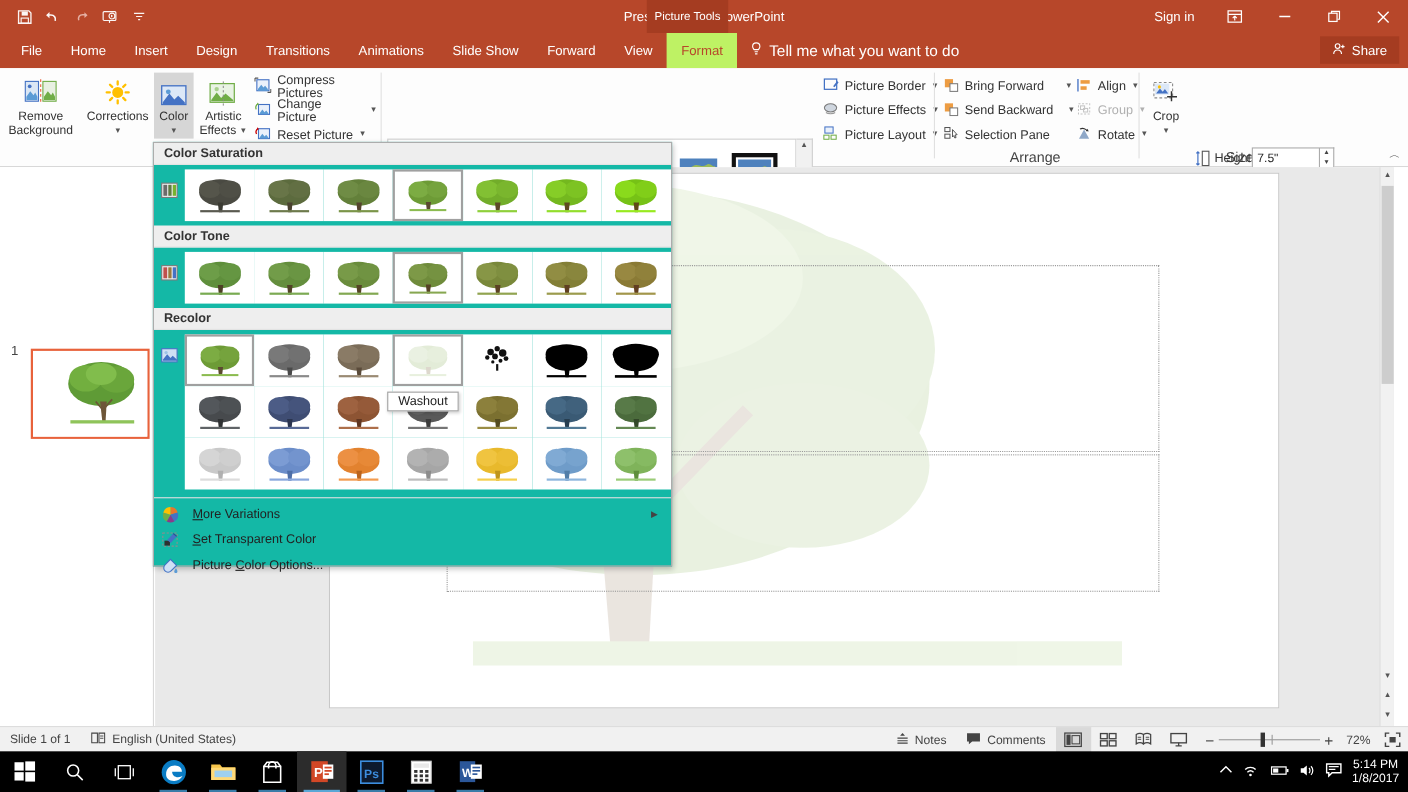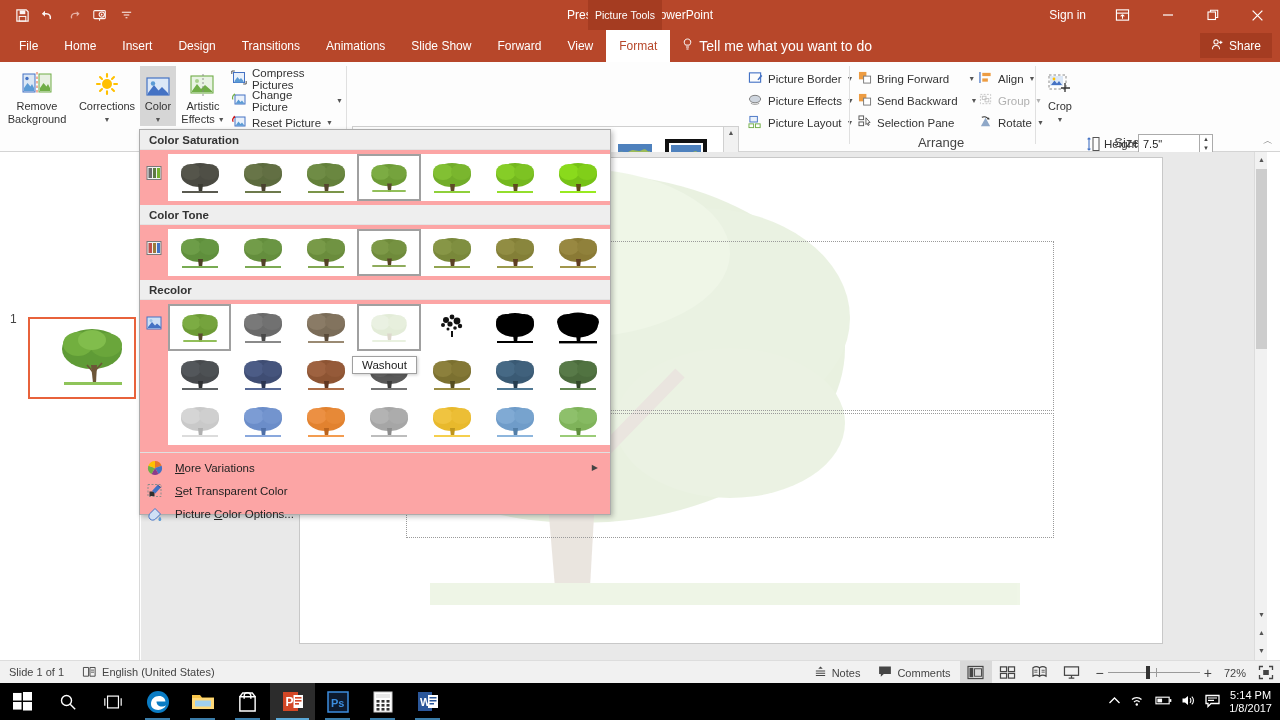--- a/index.html
+++ b/index.html
@@ -42,21 +42,21 @@
   
   .tabbar {
     position: absolute; top: 30px; left: 0; width: 1280px; height: 32px;
     background: #b7472a;
   }
   .tabs { display: flex; align-items: stretch; height: 32px; padding-left: 6px; }
   .tab {
     padding: 0 13px; height: 32px; line-height: 32px;
     font-size: 12px; color: #fff; white-space: nowrap;
   }
-  .tab.active { background: #ffffff; color: #b7472a; }
+  .tab.active { background: #bef264; color: #b7472a; }
   .tellme {
     display: flex; align-items: center; gap: 6px;
     padding: 0 12px; height: 32px; font-size: 14px; color: #fff;
   }
   .share-btn {
     position: absolute; right: 8px; top: 3px; height: 25px;
     display: flex; align-items: center; gap: 5px;
     padding: 0 11px; font-size: 12px; color: #fff; background: #a53c21;
   }
 
@@ -187,21 +187,21 @@
   }
   .tray {
     position: absolute; right: 0; top: 0; height: 37px; display: flex; align-items: center;
     color: #fff; font-size: 11px; gap: 9px; padding-right: 8px;
   }
   .clock { text-align: center; line-height: 13px; font-size: 11px; }
 
   
   .dropdown {
     position: absolute; left: 139px; top: 129px; width: 472px; height: 386px;
-    background: #fca5a5; border: 1px solid #acacac;
+    background: #14b8a6; border: 1px solid #acacac;
     box-shadow: 2px 2px 5px rgba(0,0,0,.24);
     z-index: 50;
   }
   .dd-header {
     height: 20px; background: #eeeeee; border-bottom: 1px solid #e3e3e3;
     display: flex; align-items: center; padding-left: 9px;
     font-size: 11.5px; color: #333; font-weight: bold;
   }
   .dd-rows { position: relative; padding: 4px 0 4px 28px; }
   .dd-sectionicon {

